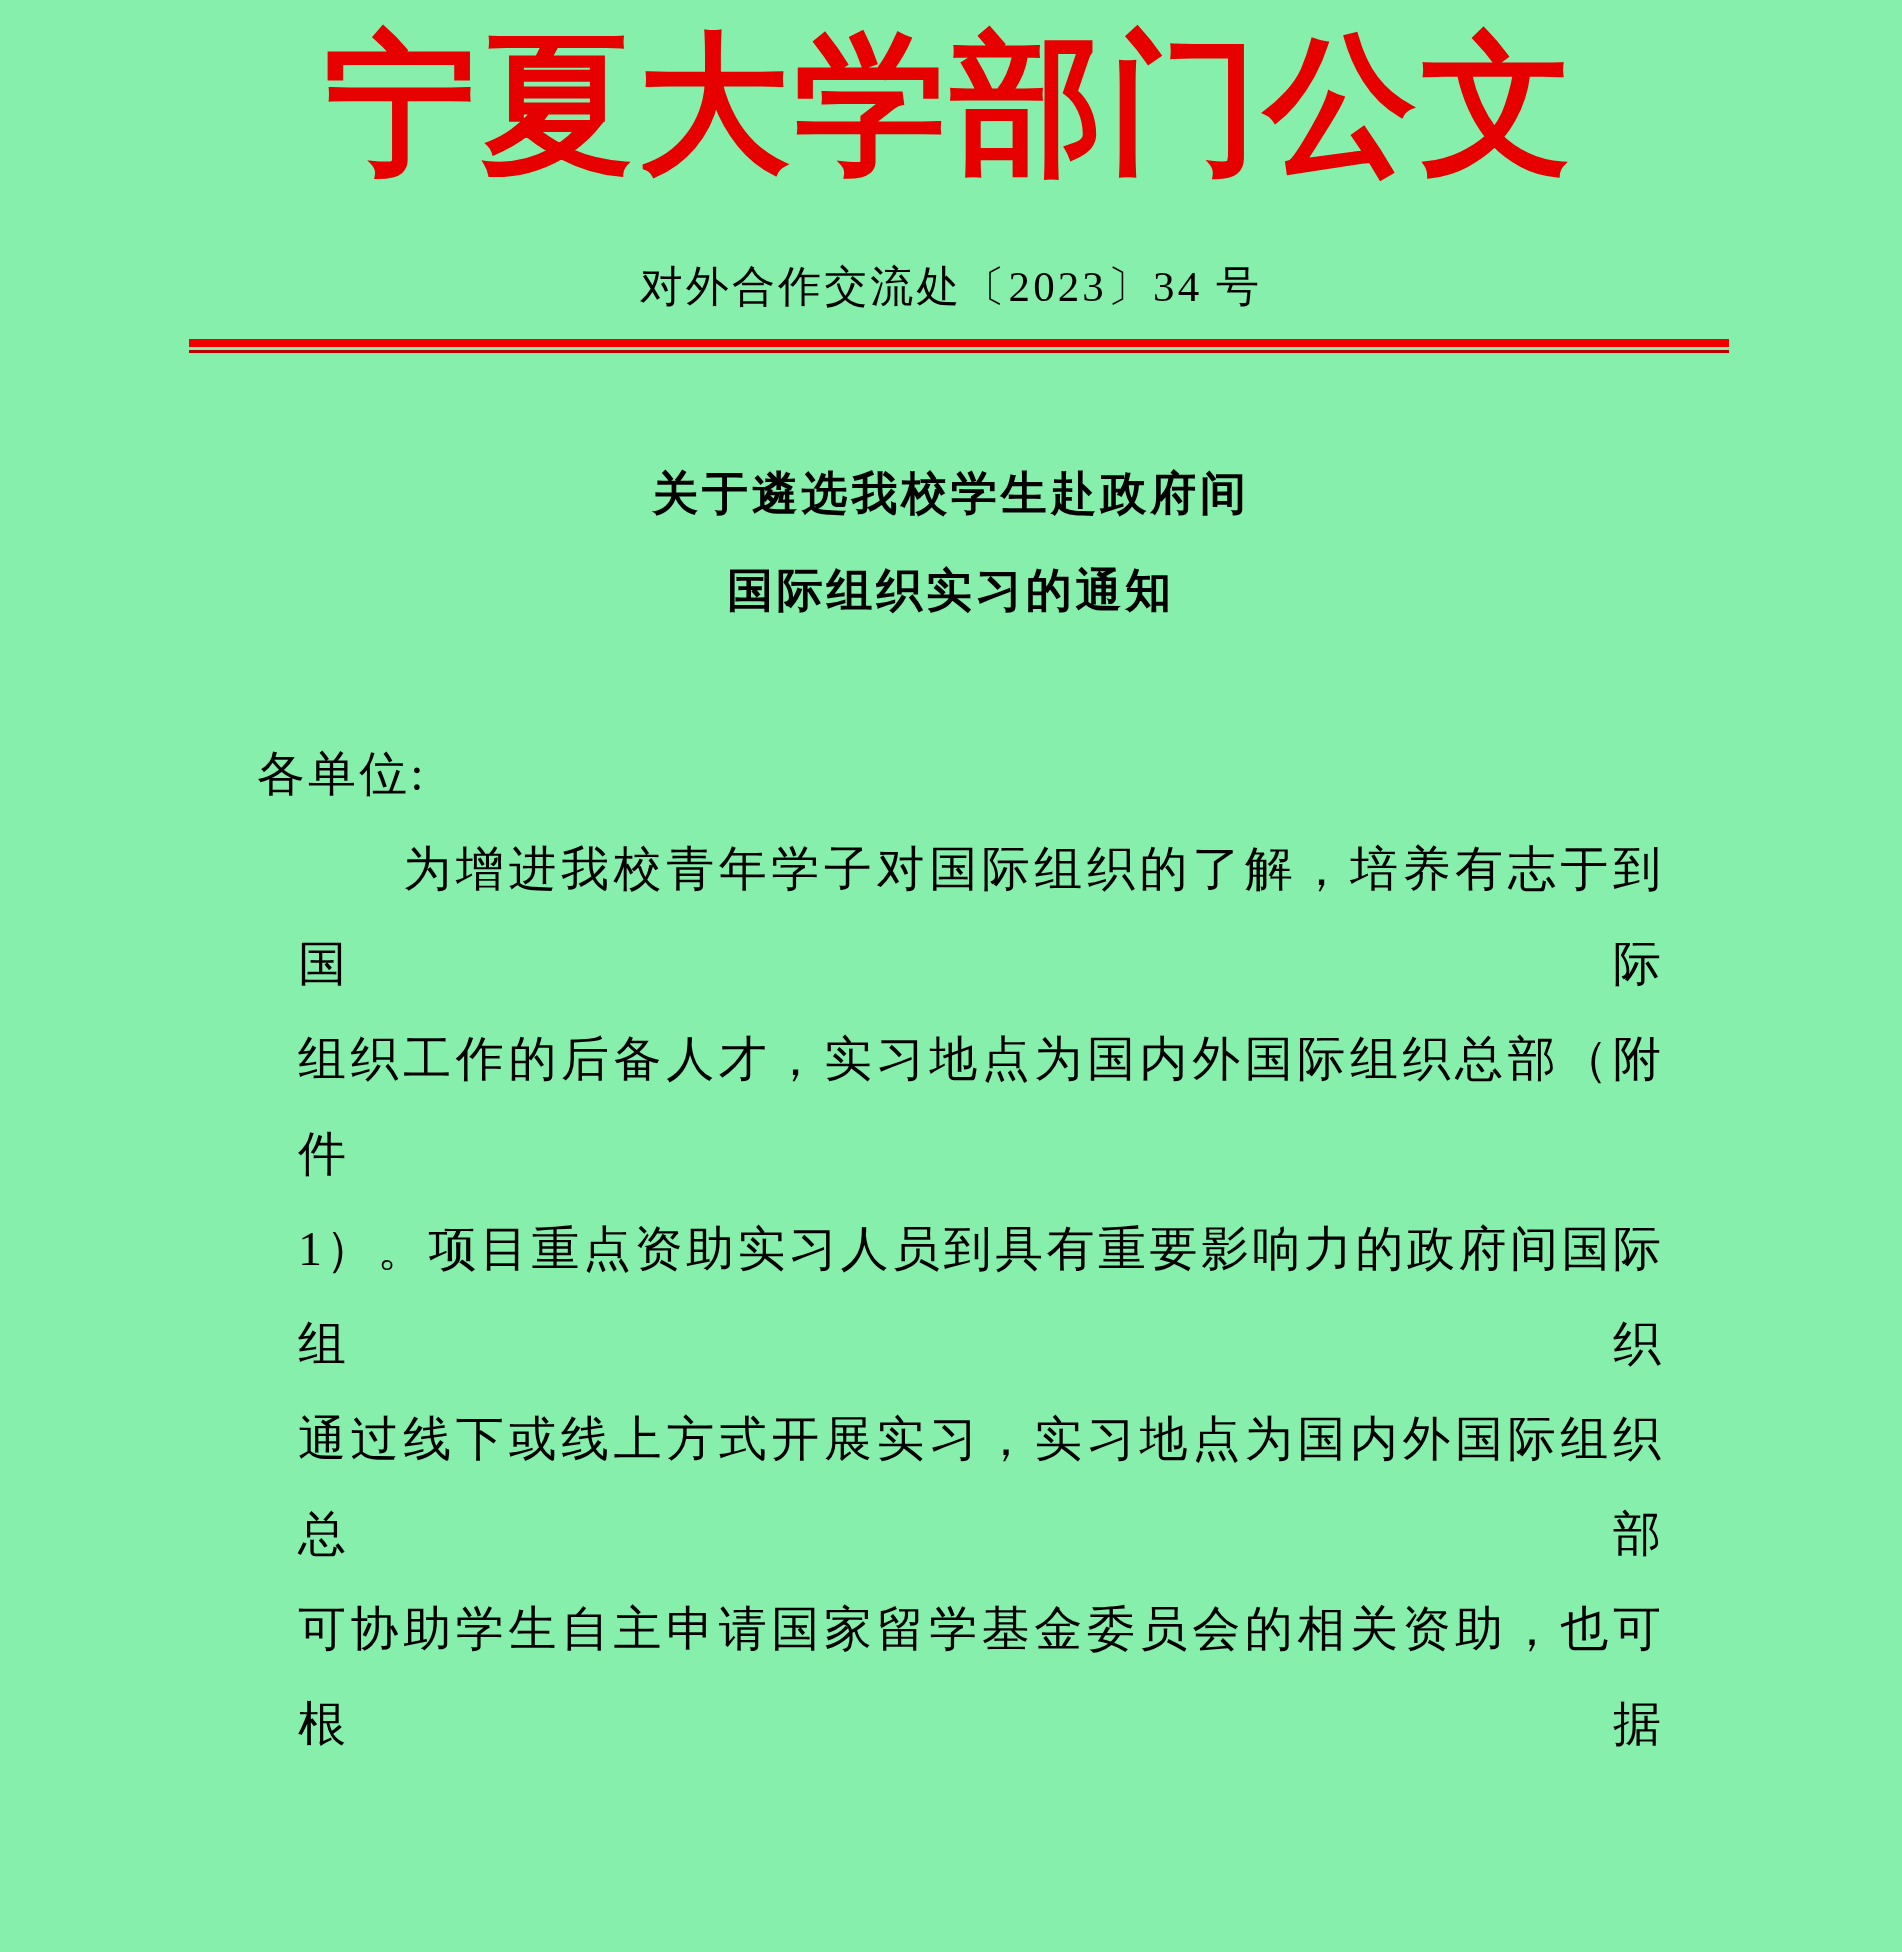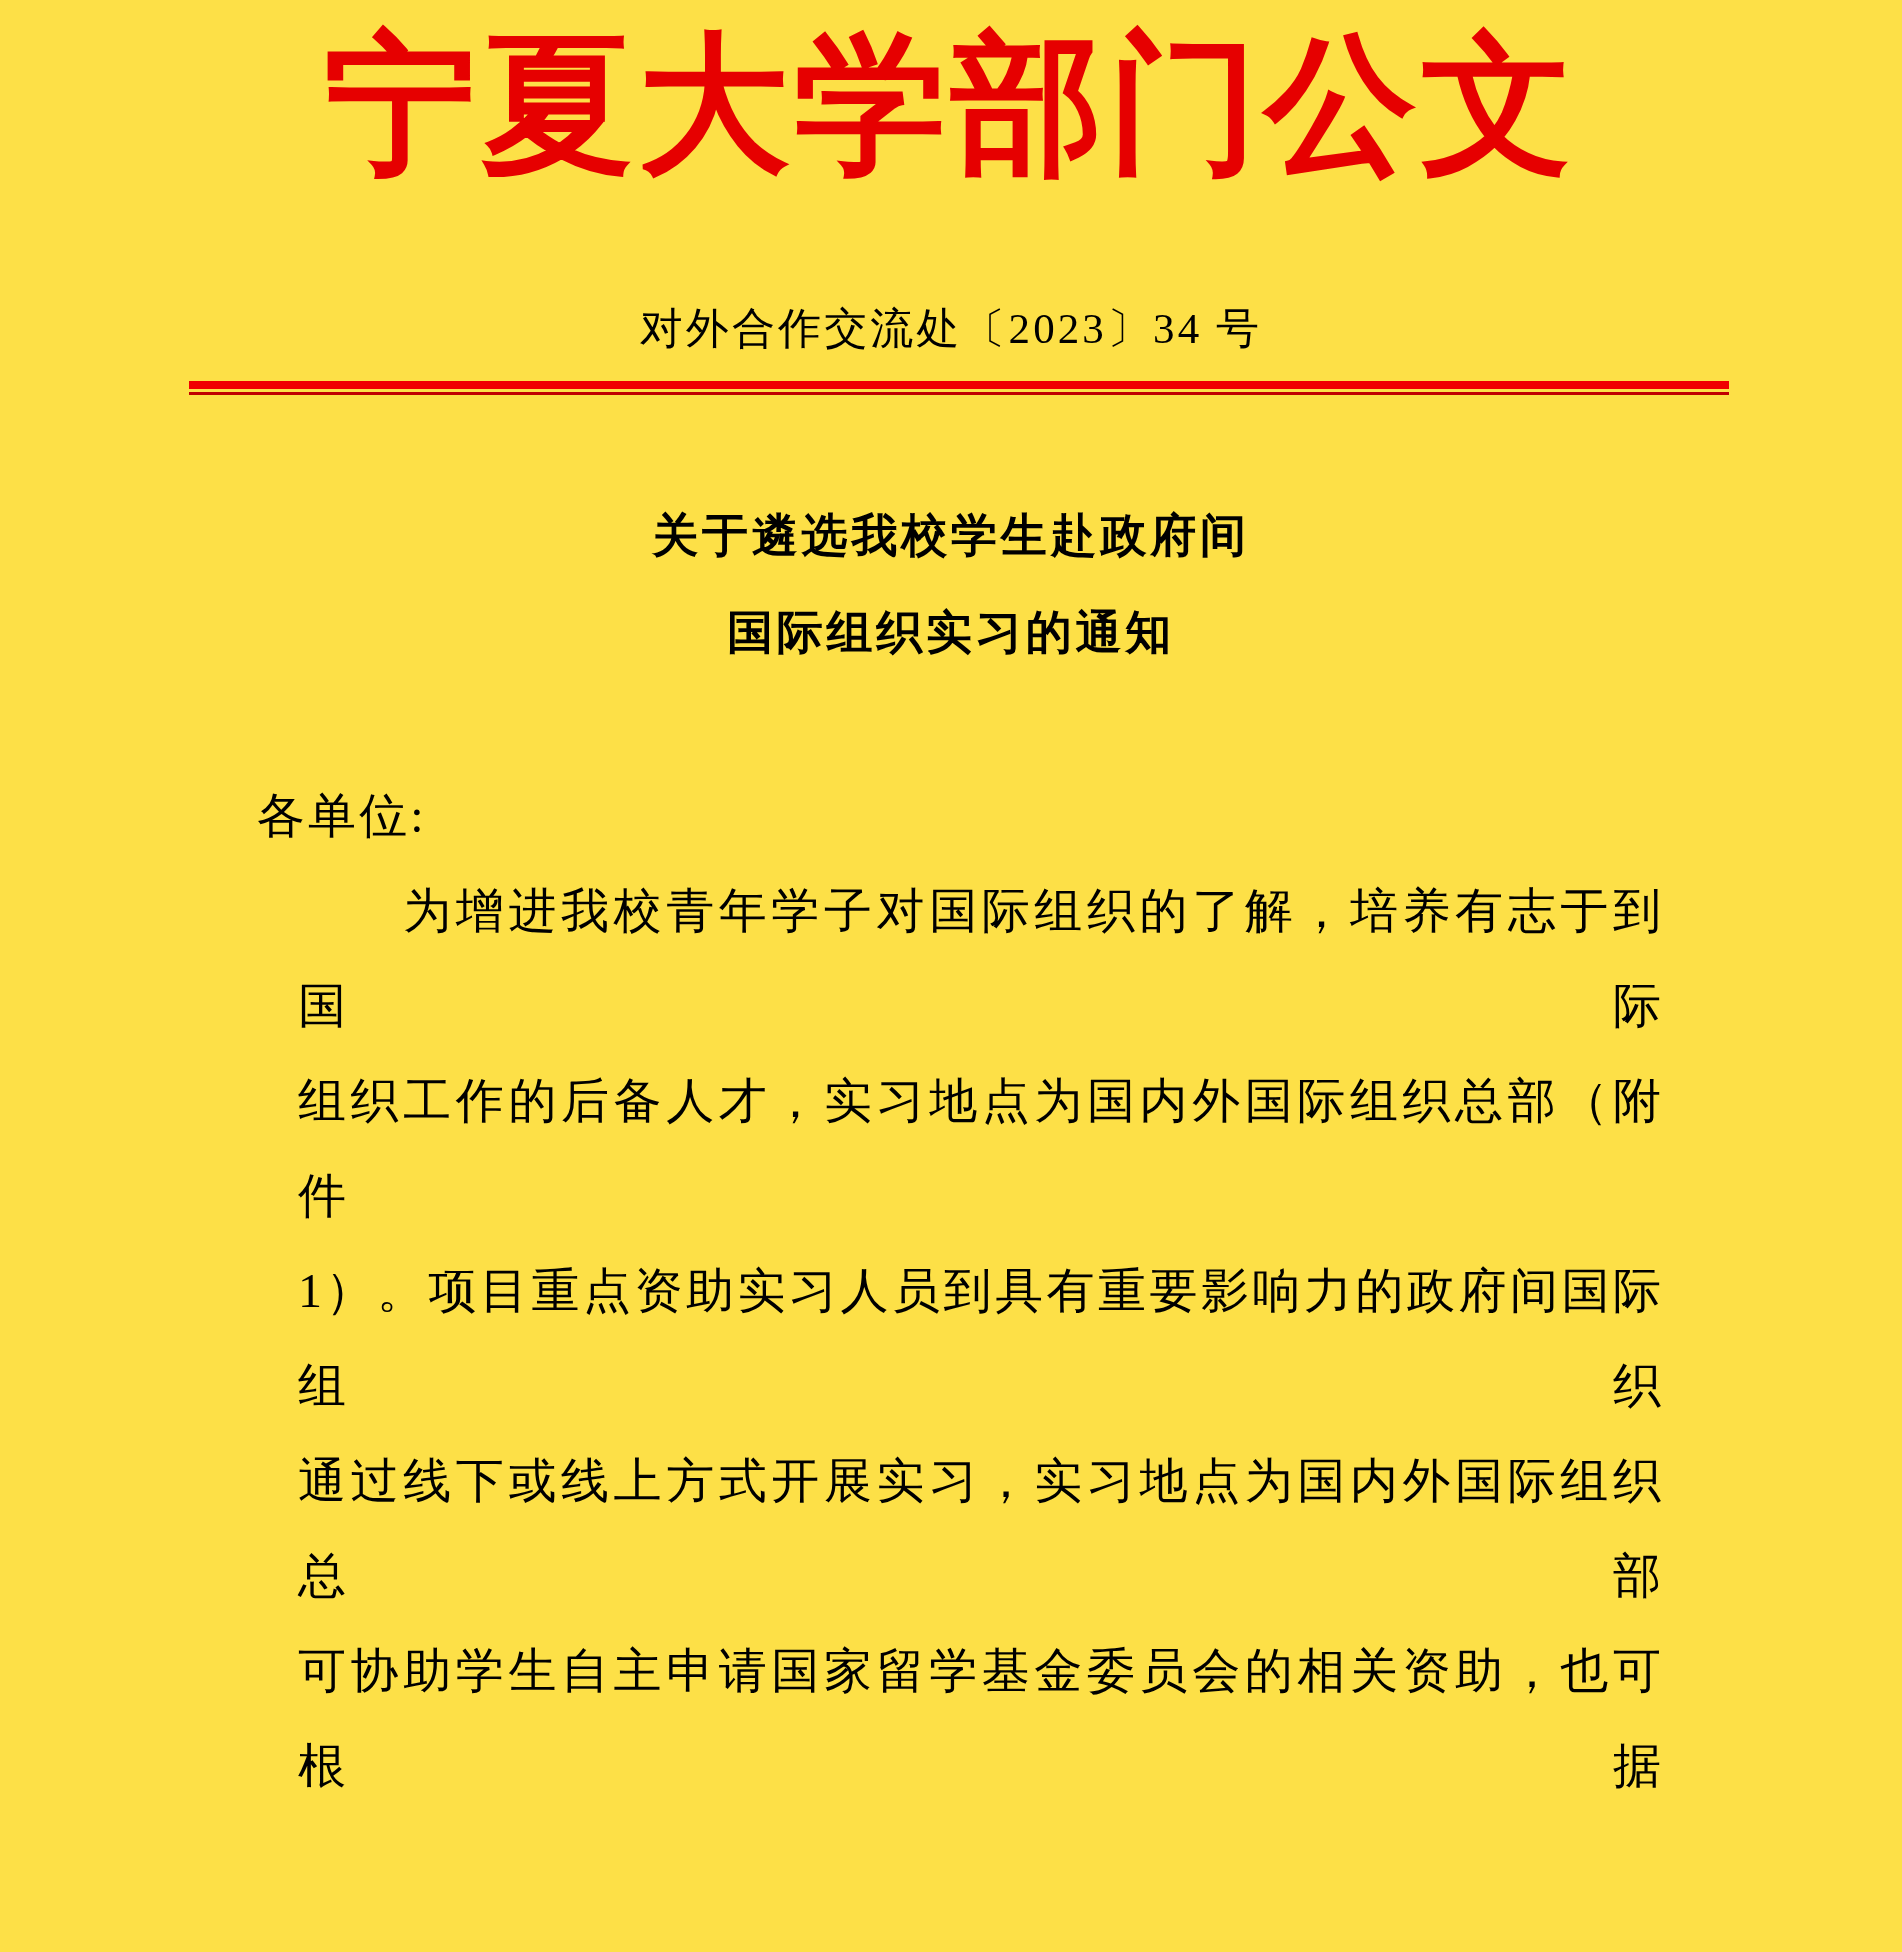--- a/index.html
+++ b/index.html
@@ -1,36 +1,36 @@
 <!DOCTYPE html>
 <html style="--header-red: #e60000; --rule-thick: #f00000; --rule-thin: #c00000;font-size:12.3px"><head>
 <meta charset="utf-8">
 <style>
   html, body { margin: 0; padding: 0; background: #ffffff; }
   .page {
     position: relative;
     width: 1902px;
     height: 1952px;
-    background: #fde047;
+    background: #86efac;
     overflow: hidden;
     color: #000000;
     font-family: "Liberation Serif", "DejaVu Serif", serif;
   }
   .header-title {
     margin-top: 26px;
     text-align: center;
     font-size: 152px;
     line-height: 1.06;
     font-weight: 700;
     letter-spacing: 4.6px;
     color: var(--header-red, #e60000);
     white-space: nowrap;
   }
   .doc-number {
-    margin-top: 116px;
+    margin-top: 74px;
     text-align: center;
     font-size: 43px;
     line-height: 1.2;
     letter-spacing: 3.1px;
     color: #000000;
   }
   .rule {
     margin: 26px 173px 0 189px;
   }
   .rule-thick { height: 8.4px; background: var(--rule-thick, #f00000); }

